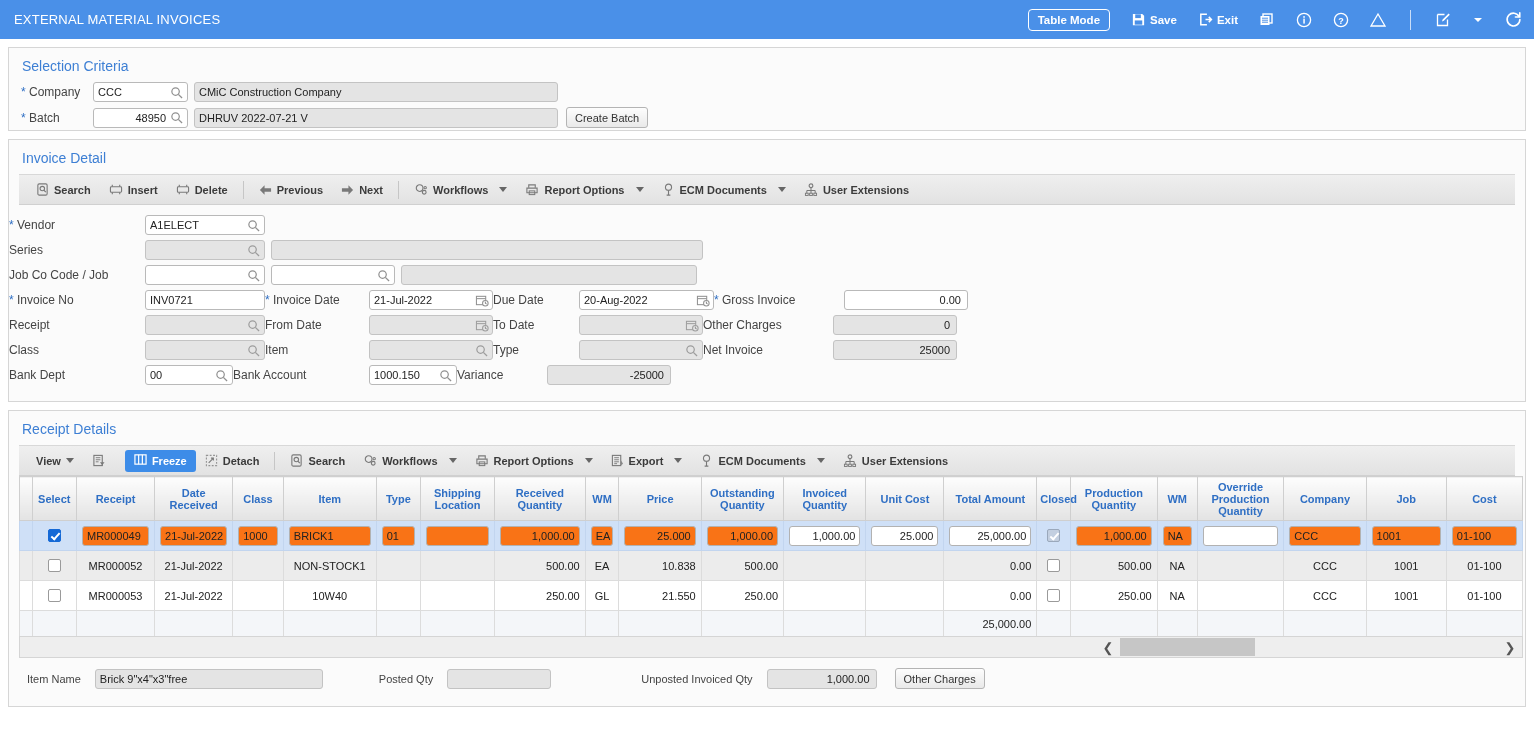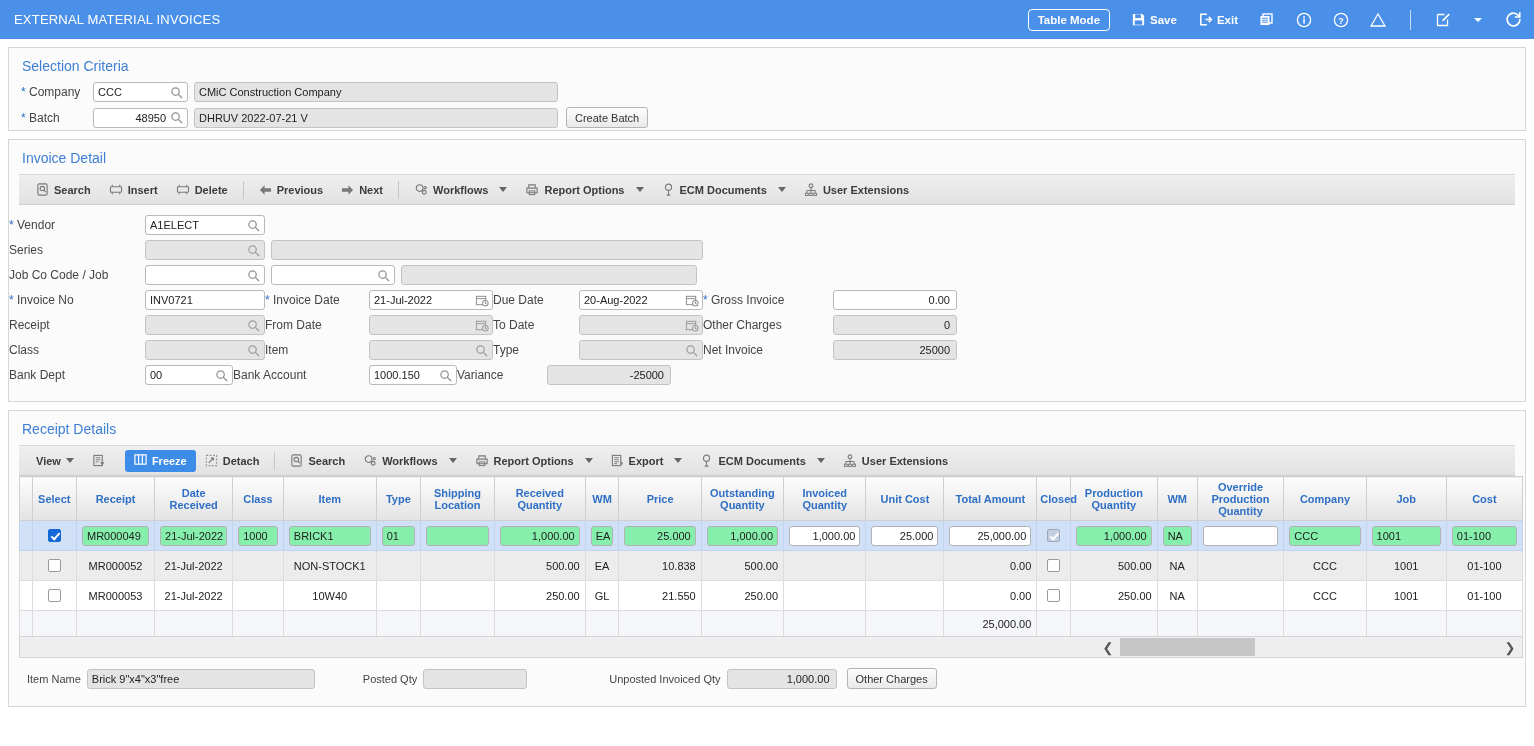--- a/index.html
+++ b/index.html
@@ -131,21 +131,21 @@
   tr.sel td { background:#cfe0f7; border-color:#c2d5ef; }
   td.r { text-align:right; }
   td.c { text-align:center; }
   
   th.frz, td.frz { border-right:2px solid #3d7fd4; }
 
   
   .cin {
     display:block; height:20px; line-height:19px;
     border:1px solid #b2b2b2; border-radius:3px;
-    background:#86efac; padding:0 4px; font-size:11px; color:#222;
+    background:#f97316; padding:0 4px; font-size:11px; color:#222;
     overflow:hidden; white-space:nowrap;
   }
   .cin.w { background:#ffffff; }
   .cin.r { text-align:right; }
 
   .cbx {
     width:13px;height:13px;border:1px solid #9a9a9a;border-radius:2px;
     background:#fff; display:inline-block; vertical-align:middle;
     position:relative; cursor:pointer;
   }
@@ -175,21 +175,21 @@
     width:24px; text-align:center; font-size:13px; color:#555;
     cursor:pointer; user-select:none;
   }
   .sb-track { flex:1; height:22px; position:relative; }
   .sb-thumb {
     position:absolute; left:0; top:2px; height:18px; width:135px;
     background:#c6c6c6; cursor:pointer;
   }
 
   .bottombar {
-    display:flex; align-items:center; gap:0;
+    display:flex; align-items:center; gap:8px;
     padding:10px 0 10px 18px;
   }
   .bb-lbl { font-size:11px; color:#444; padding-right:6px; white-space:nowrap; }
 </style>
 </head>
 <body>
 
 <div class="titlebar">
   <div class="title">EXTERNAL MATERIAL INVOICES</div>
   <div class="tb-actions">
@@ -454,21 +454,21 @@
           <span class="val">21-Jul-2022</span>
           <span class="ic"><svg width="14" height="13" viewBox="0 0 14 14">
                 <rect x="1" y="2.5" width="10" height="9" fill="none" stroke="#555" stroke-width="1.1"></rect>
                 <path d="M1 5h10" stroke="#555" stroke-width="1.1"></path>
                 <circle cx="10.6" cy="10" r="3" fill="#fff" stroke="#555" stroke-width="1.1"></circle>
                 <path d="M10.6 8.2v1.9l1.3.8" stroke="#555" stroke-width="1"></path>
               </svg></span>
         </div>
 
         <span class="lbl" style="width:86px;">Due Date</span>
-        <div class="fld" style="width:124px;">
+        <div class="fld" style="width:135px;">
           <span class="val">20-Aug-2022</span>
           <span class="ic"><svg width="14" height="13" viewBox="0 0 14 14">
                 <rect x="1" y="2.5" width="10" height="9" fill="none" stroke="#555" stroke-width="1.1"></rect>
                 <path d="M1 5h10" stroke="#555" stroke-width="1.1"></path>
                 <circle cx="10.6" cy="10" r="3" fill="#fff" stroke="#555" stroke-width="1.1"></circle>
                 <path d="M10.6 8.2v1.9l1.3.8" stroke="#555" stroke-width="1"></path>
               </svg></span>
         </div>
 
         <span class="lbl" style="width:130px;"><span class="req">*</span> <span>Gross Invoice</span></span>

